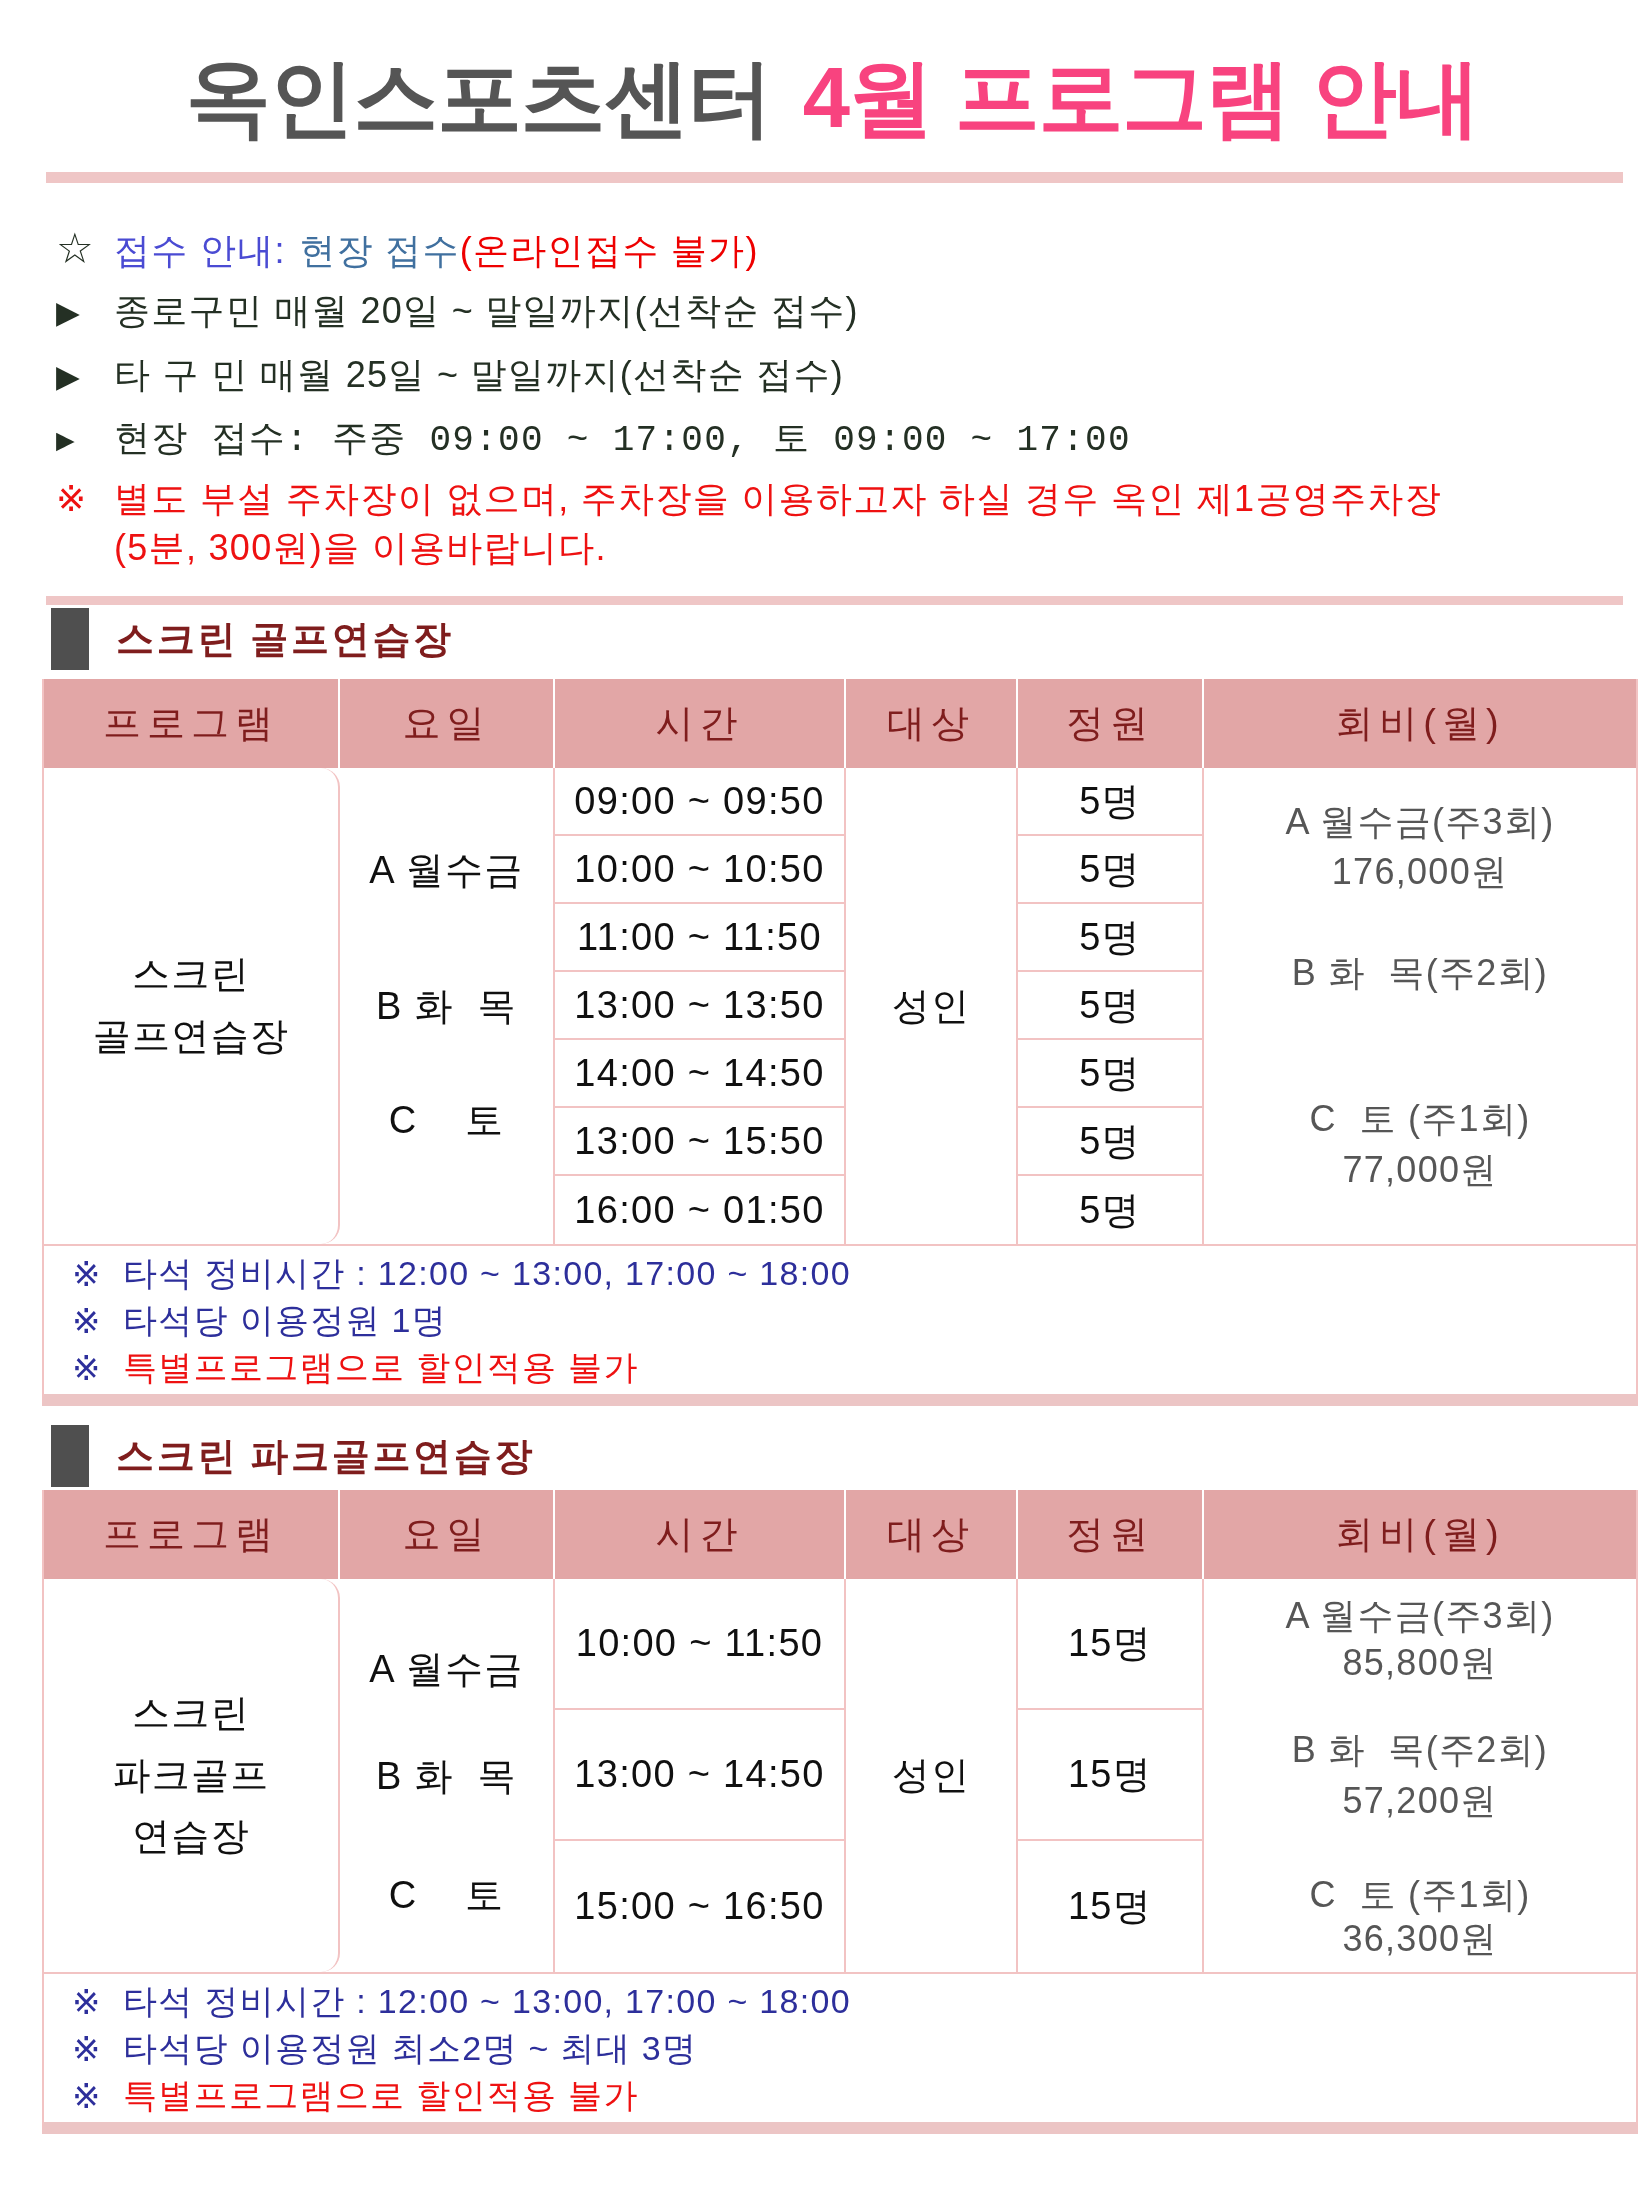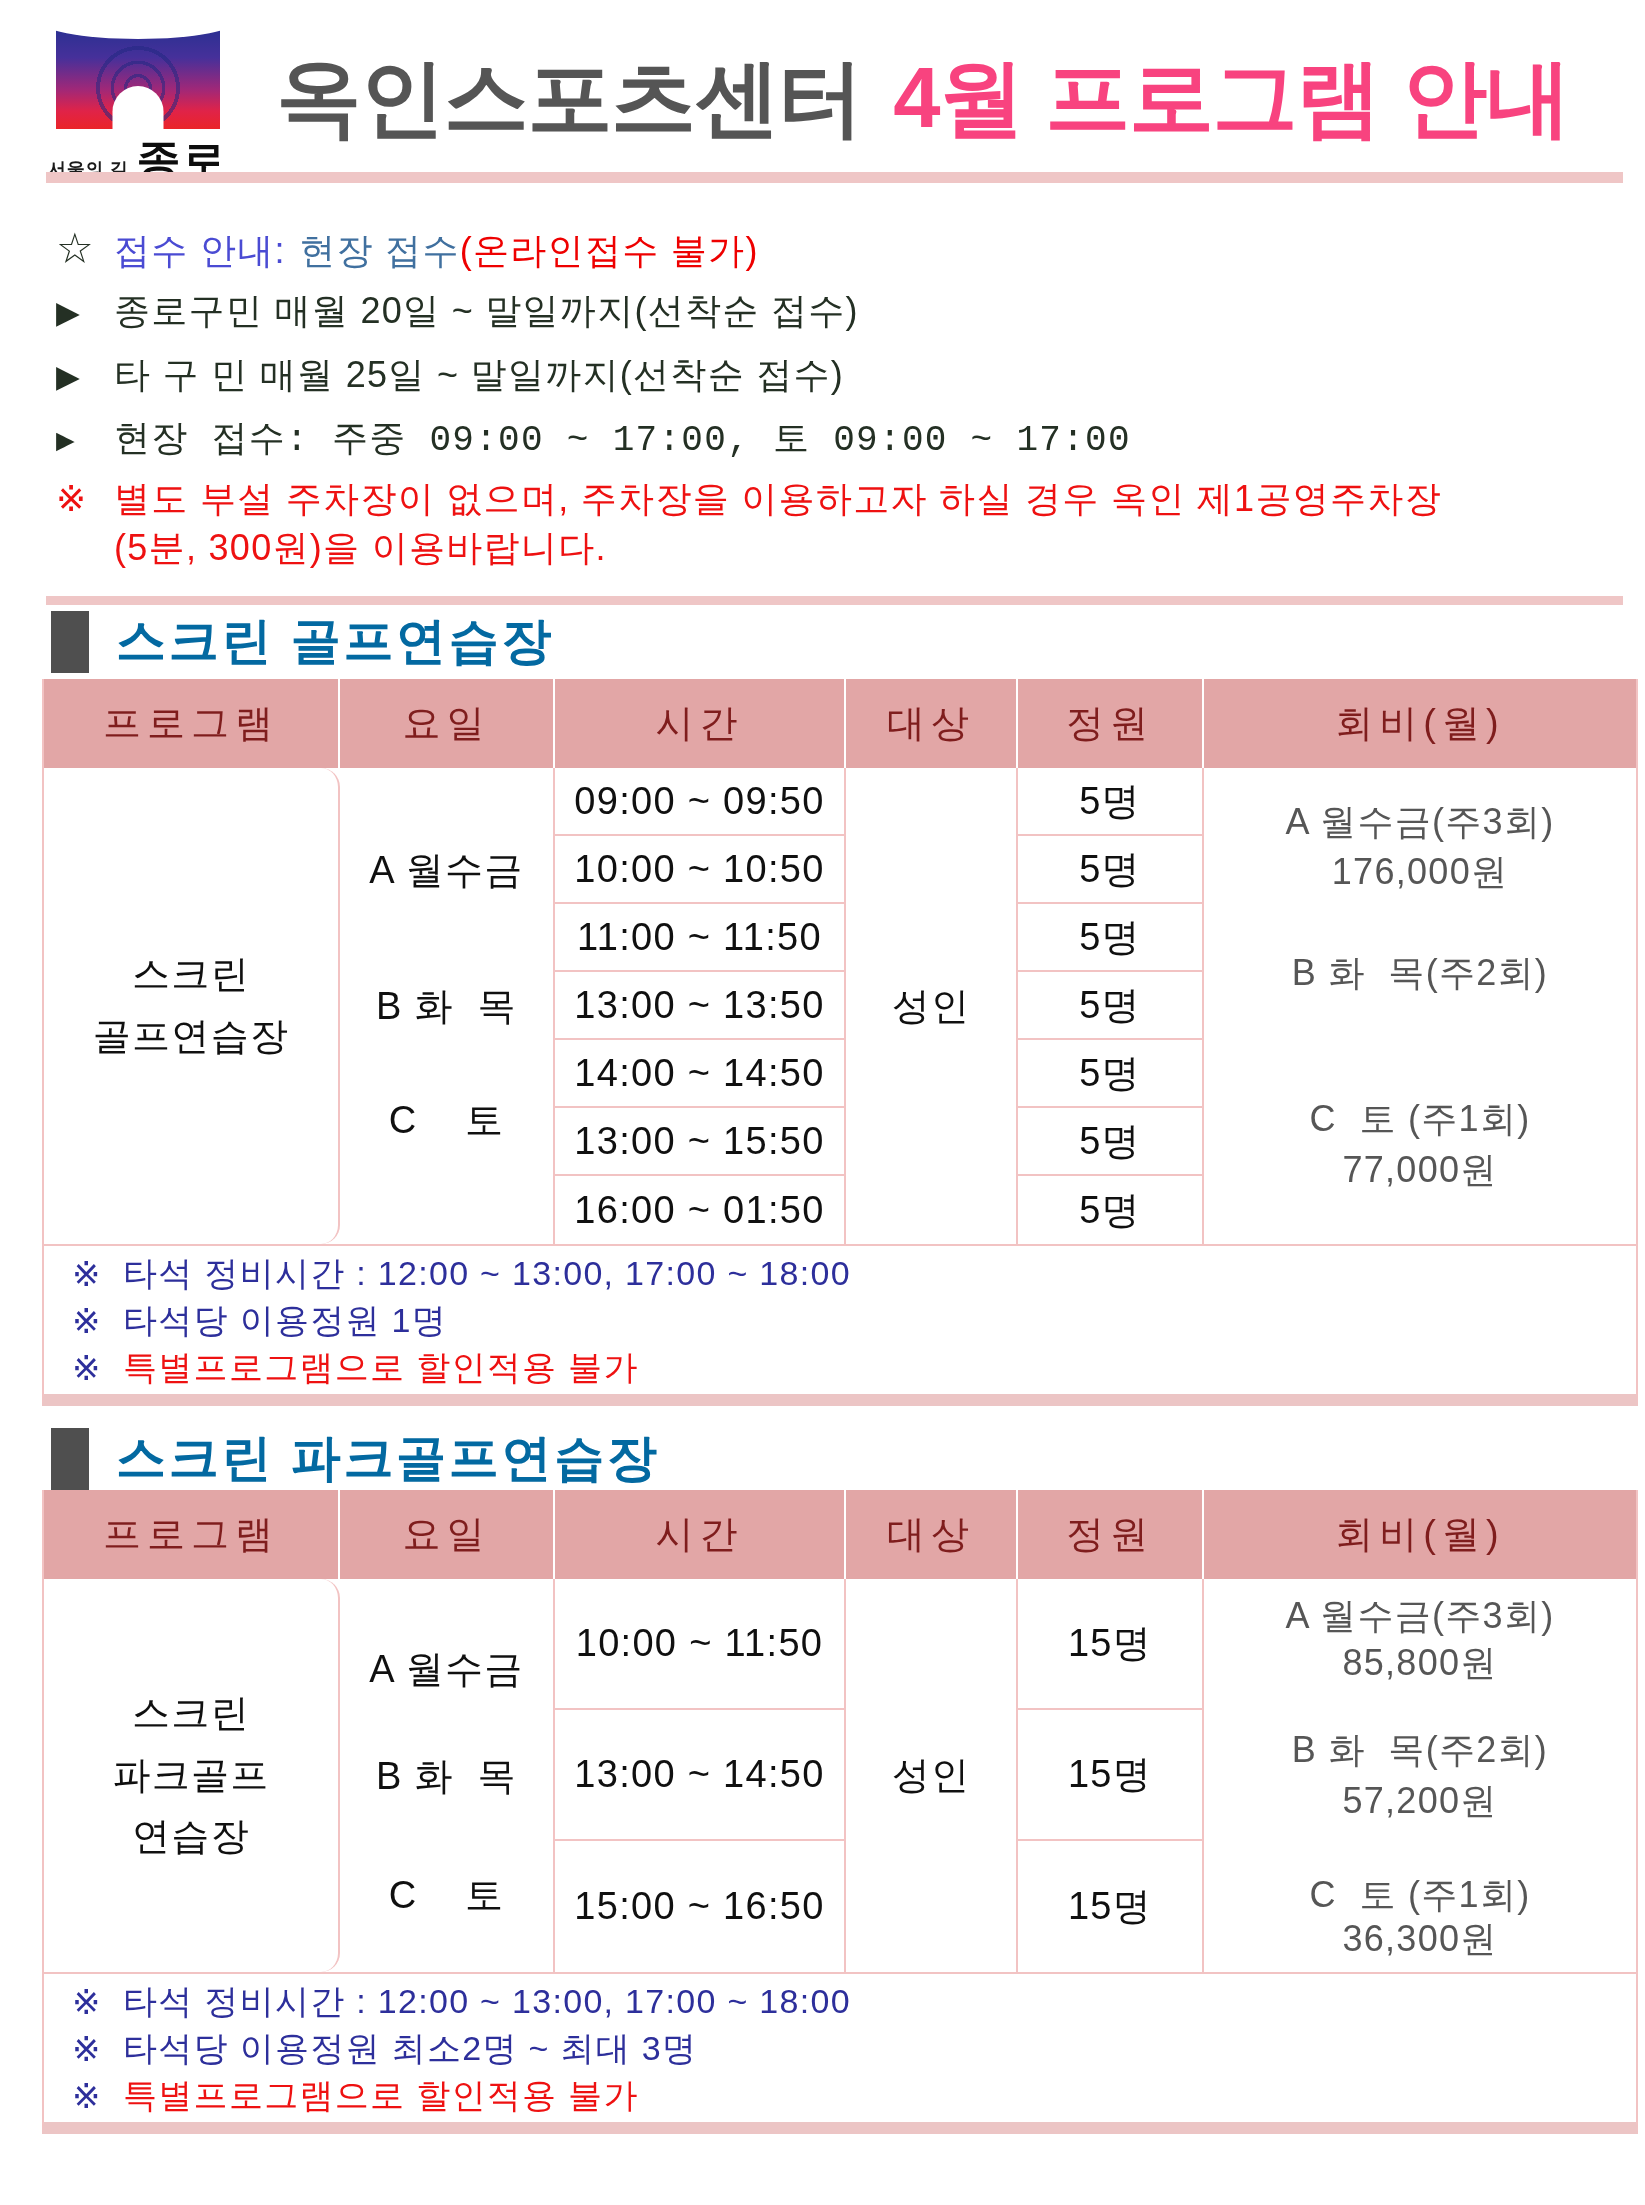--- a/index.html
+++ b/index.html
@@ -47,21 +47,21 @@
   .tri{font-size:31px;}
   .ast-red{color:var(--red);}
   .l1{top:224px;} .l2{top:287px;} .l3{top:351px;} .l4{top:414px;font-family:Liberation Mono, monospace;}
   .l5{top:475px;} .l6{top:524px;left:114px;}
   .rc-label{color:#4A4BD3;margin-right:13.4px;}
   .rc-value{color:#40709F;}
   .rc-note{color:#EE0000;}
   .red-text{color:var(--red);}
   
   .section-heading{position:absolute;left:51px;display:flex;align-items:center;gap:27px;
-    color:#0369a1;font-size:50px;font-weight:bold;letter-spacing:2.7px;white-space:nowrap;}
+    color:#7f1d1d;font-size:38px;font-weight:bold;letter-spacing:2.7px;white-space:nowrap;font-family:Liberation Serif, serif;}
   .sh1{top:608px;} .sh2{top:1425px;}
   .sh-block{width:38px;height:62px;background:#4F4F4F;flex:0 0 auto;}
   
   .ptable{position:absolute;left:42px;width:1596px;box-sizing:border-box;
     border-left:2px solid var(--line);border-right:2px solid var(--line);
     border-bottom:12px solid var(--thick);background:#fff;}
   .t1{top:679px;} .t2{top:1490px;}
   .thead{display:grid;grid-template-columns:296px 215px 291px 172px 186px 1fr;height:89px;background:var(--hdrbg);}
   .th{display:flex;align-items:center;justify-content:center;color:#7f1d1d;font-size:38px;
     letter-spacing:6px;border-right:2.7px solid #fff;box-sizing:border-box;white-space:nowrap;}
@@ -89,31 +89,20 @@
     letter-spacing:1.3px;white-space:nowrap;}
   .note .nsym{display:inline-block;width:51px;color:var(--navy);}
   .note-red .ntext{color:var(--red);}
 </style>
 </head>
 <body>
 
 <div id="page">
 
   <div class="header">
-    <div class="logo">
-      <div class="logo-mark">
-        <div class="rings"></div>
-        <div class="curve"></div>
-        <div class="arch"></div>
-      </div>
-      <div class="logo-text">
-        <span class="logo-tagline">서울의 길</span>
-        <span class="logo-name">종로</span>
-      </div>
-    </div>
     <div class="title">
       <span class="t-gray">옥인스포츠센터</span><span class="t-pink">4월 프로그램 안내</span>
     </div>
   </div>
 
   <div class="bar bar1"></div>
 
   <div class="iline l1">
     <span class="sym star">☆</span><span class="rc-label">접수 안내:</span><span class="rc-value">현장 접수</span><span class="rc-note">(온라인접수 불가)</span>
   </div>

